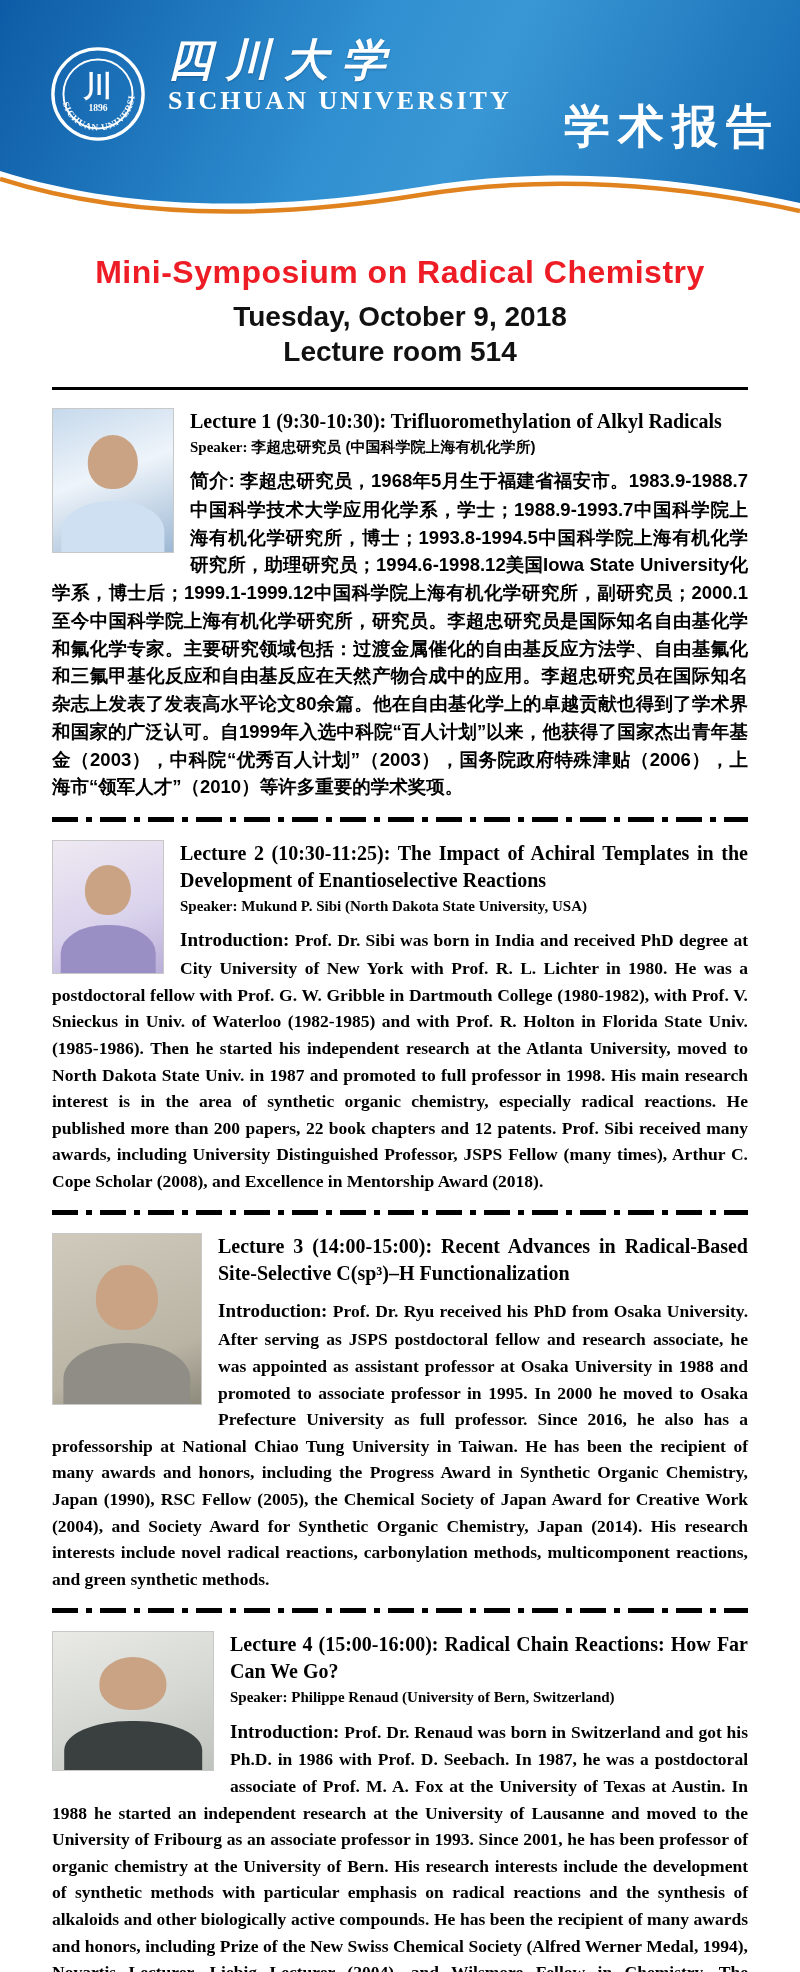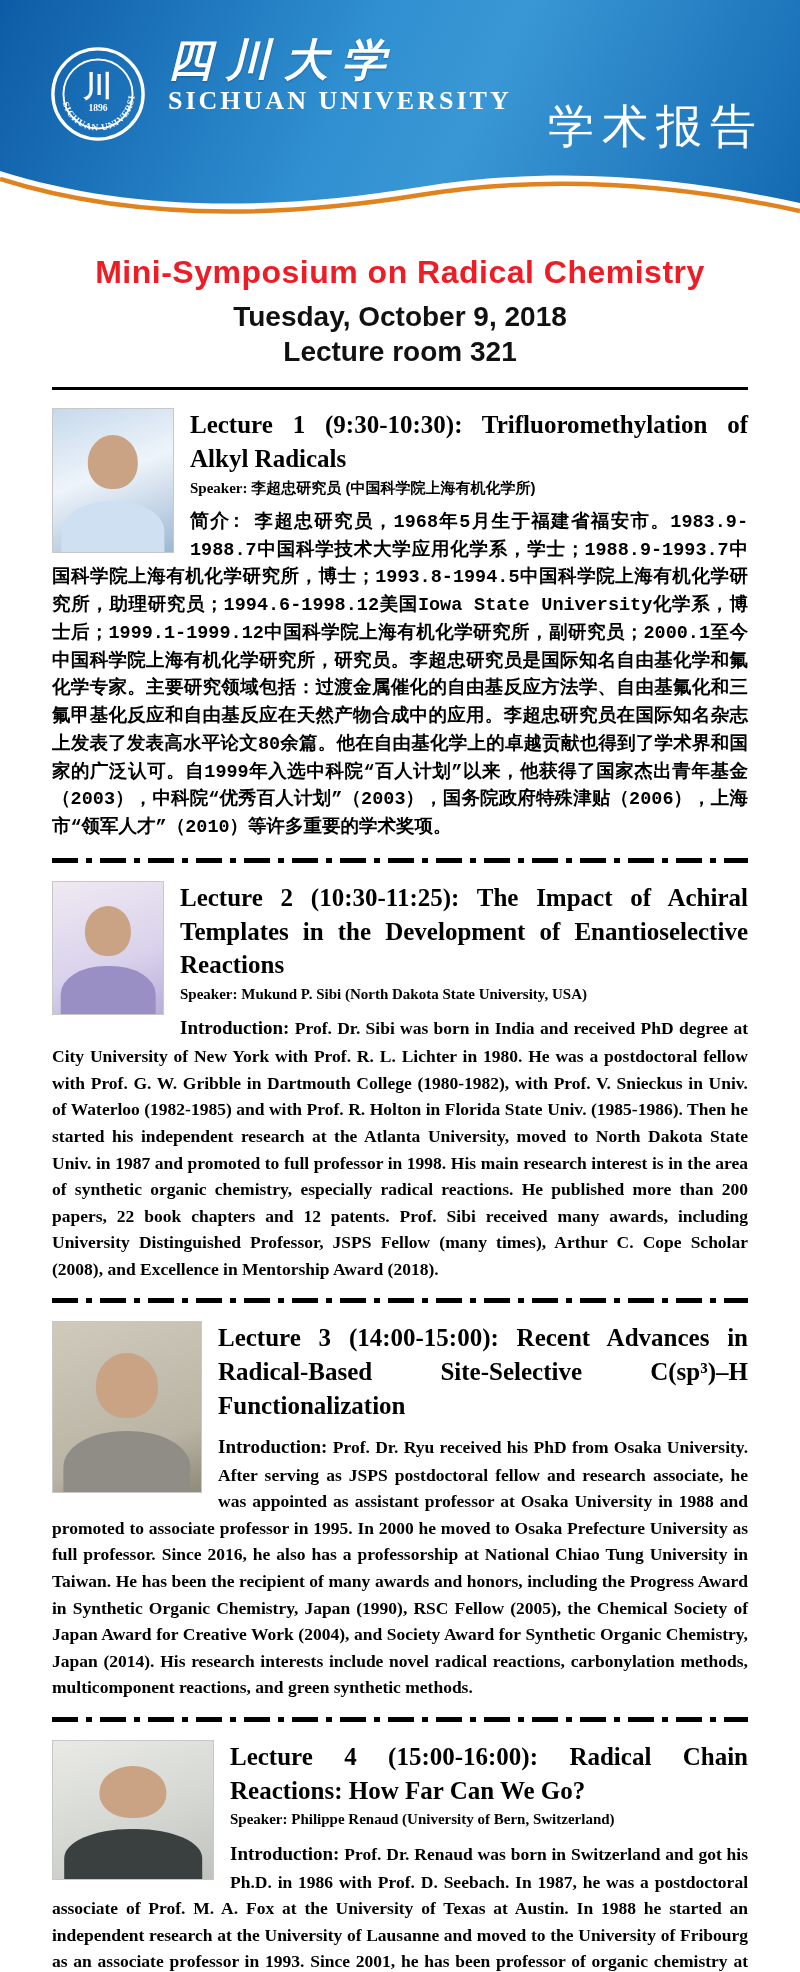--- a/index.html
+++ b/index.html
@@ -32,23 +32,23 @@
     font-family:"Liberation Serif","DejaVu Serif",serif;
     font-style:italic;font-weight:bold;
     font-size:44px;line-height:1;color:#fff;letter-spacing:14px;white-space:nowrap;
     text-shadow:0 1px 2px rgba(0,40,90,.35);
   }
   .brand-en{
     font-family:"Liberation Serif","DejaVu Serif",serif;
     font-weight:bold;color:#fff;font-size:26px;letter-spacing:3px;margin-top:4px;white-space:nowrap;
   }
   .banner-zh{
-    position:absolute;right:36px;top:96px;
+    position:absolute;right:20px;top:96px;
     font-family:"Liberation Sans","DejaVu Sans",sans-serif;
-    font-weight:normal;color:#fff;font-size:46px;letter-spacing:8px;white-space:nowrap;
+    font-weight:bold;color:#fff;font-size:46px;letter-spacing:8px;white-space:nowrap;
   }
   .wave{position:absolute;left:0;bottom:-1px;width:800px;height:92px;display:block;}
 
   
   .main-title{
     text-align:center;margin:16px 12px 8px;
     font-family:"Liberation Sans","DejaVu Sans",sans-serif;
     font-weight:bold;font-size:32px;color:var(--title_red);letter-spacing:.5px;
   }
   .date-line,.room-line{
@@ -77,27 +77,27 @@
   .p1{width:122px;height:145px;background:linear-gradient(160deg,#c6d9ec,#eef4fa 45%,#9db8d4);}
   .p1 .torso{background:#cfe0f2;}
   .p2{width:112px;height:134px;background:linear-gradient(160deg,#efe9f2,#d9d2ec 60%,#b9aed8);}
   .p2 .torso{background:#9a8fc4;}
   .p3{width:150px;height:172px;background:linear-gradient(160deg,#cfcabb,#b9b4a4 70%,#8e8a7c);}
   .p3 .torso{background:#8f8d86;}
   .p4{width:162px;height:140px;background:linear-gradient(160deg,#e9eae6,#d5d7d2 55%,#bfc3bd);}
   .p4 .torso{background:#3a4040;}
 
   .lec-heading{
-    font-size:25px;font-weight:bold;line-height:1.35;margin-top:4px;
+    font-size:20px;font-weight:bold;line-height:1.35;margin-top:4px;
   }
   .speaker-line{font-size:15px;font-weight:bold;line-height:1.35;margin-top:2px;}
   .intro{font-size:17.5px;font-weight:bold;line-height:1.52;margin-top:10px;}
   .intro .lbl{font-size:19px;}
   .zh-intro{font-size:18.5px;line-height:1.5;
-    font-family:Liberation Mono, monospace;font-weight:bold;}
+    font-family:Liberation Sans, sans-serif;font-weight:bold;}
   .zh{font-family:"Liberation Sans","DejaVu Sans",sans-serif;}
 </style>
 </head>
 <body>
 
 <div class="poster">
 
   <header class="header">
     <div class="header-inner">
       <svg class="seal" viewBox="0 0 100 100">
@@ -117,21 +117,21 @@
     </div>
     <div class="banner-zh">学术报告</div>
     <svg class="wave" viewBox="0 0 800 92" preserveAspectRatio="none">
       <path d="M0,24 C120,62 260,66 420,40 C560,17 690,32 800,56 L800,92 L0,92 Z" fill="#ffffff"></path>
       <path d="M0,32 C120,70 260,74 420,48 C560,25 690,40 800,64" fill="none" stroke="#e0831f" stroke-width="4.5"></path>
     </svg>
   </header>
 
   <h1 class="main-title">Mini-Symposium on Radical Chemistry</h1>
   <div class="date-line">Tuesday, October 9, 2018</div>
-  <div class="room-line">Lecture room 321</div>
+  <div class="room-line">Lecture room 514</div>
 
   <div class="sep-solid"></div>
 
   <section class="lecture">
     <div class="photo p1">
       <div class="head"></div>
       <div class="torso"></div>
     </div>
     <h3 class="lec-heading">Lecture 1 (9:30-10:30): Trifluoromethylation of Alkyl Radicals</h3>
     <p class="speaker-line">

